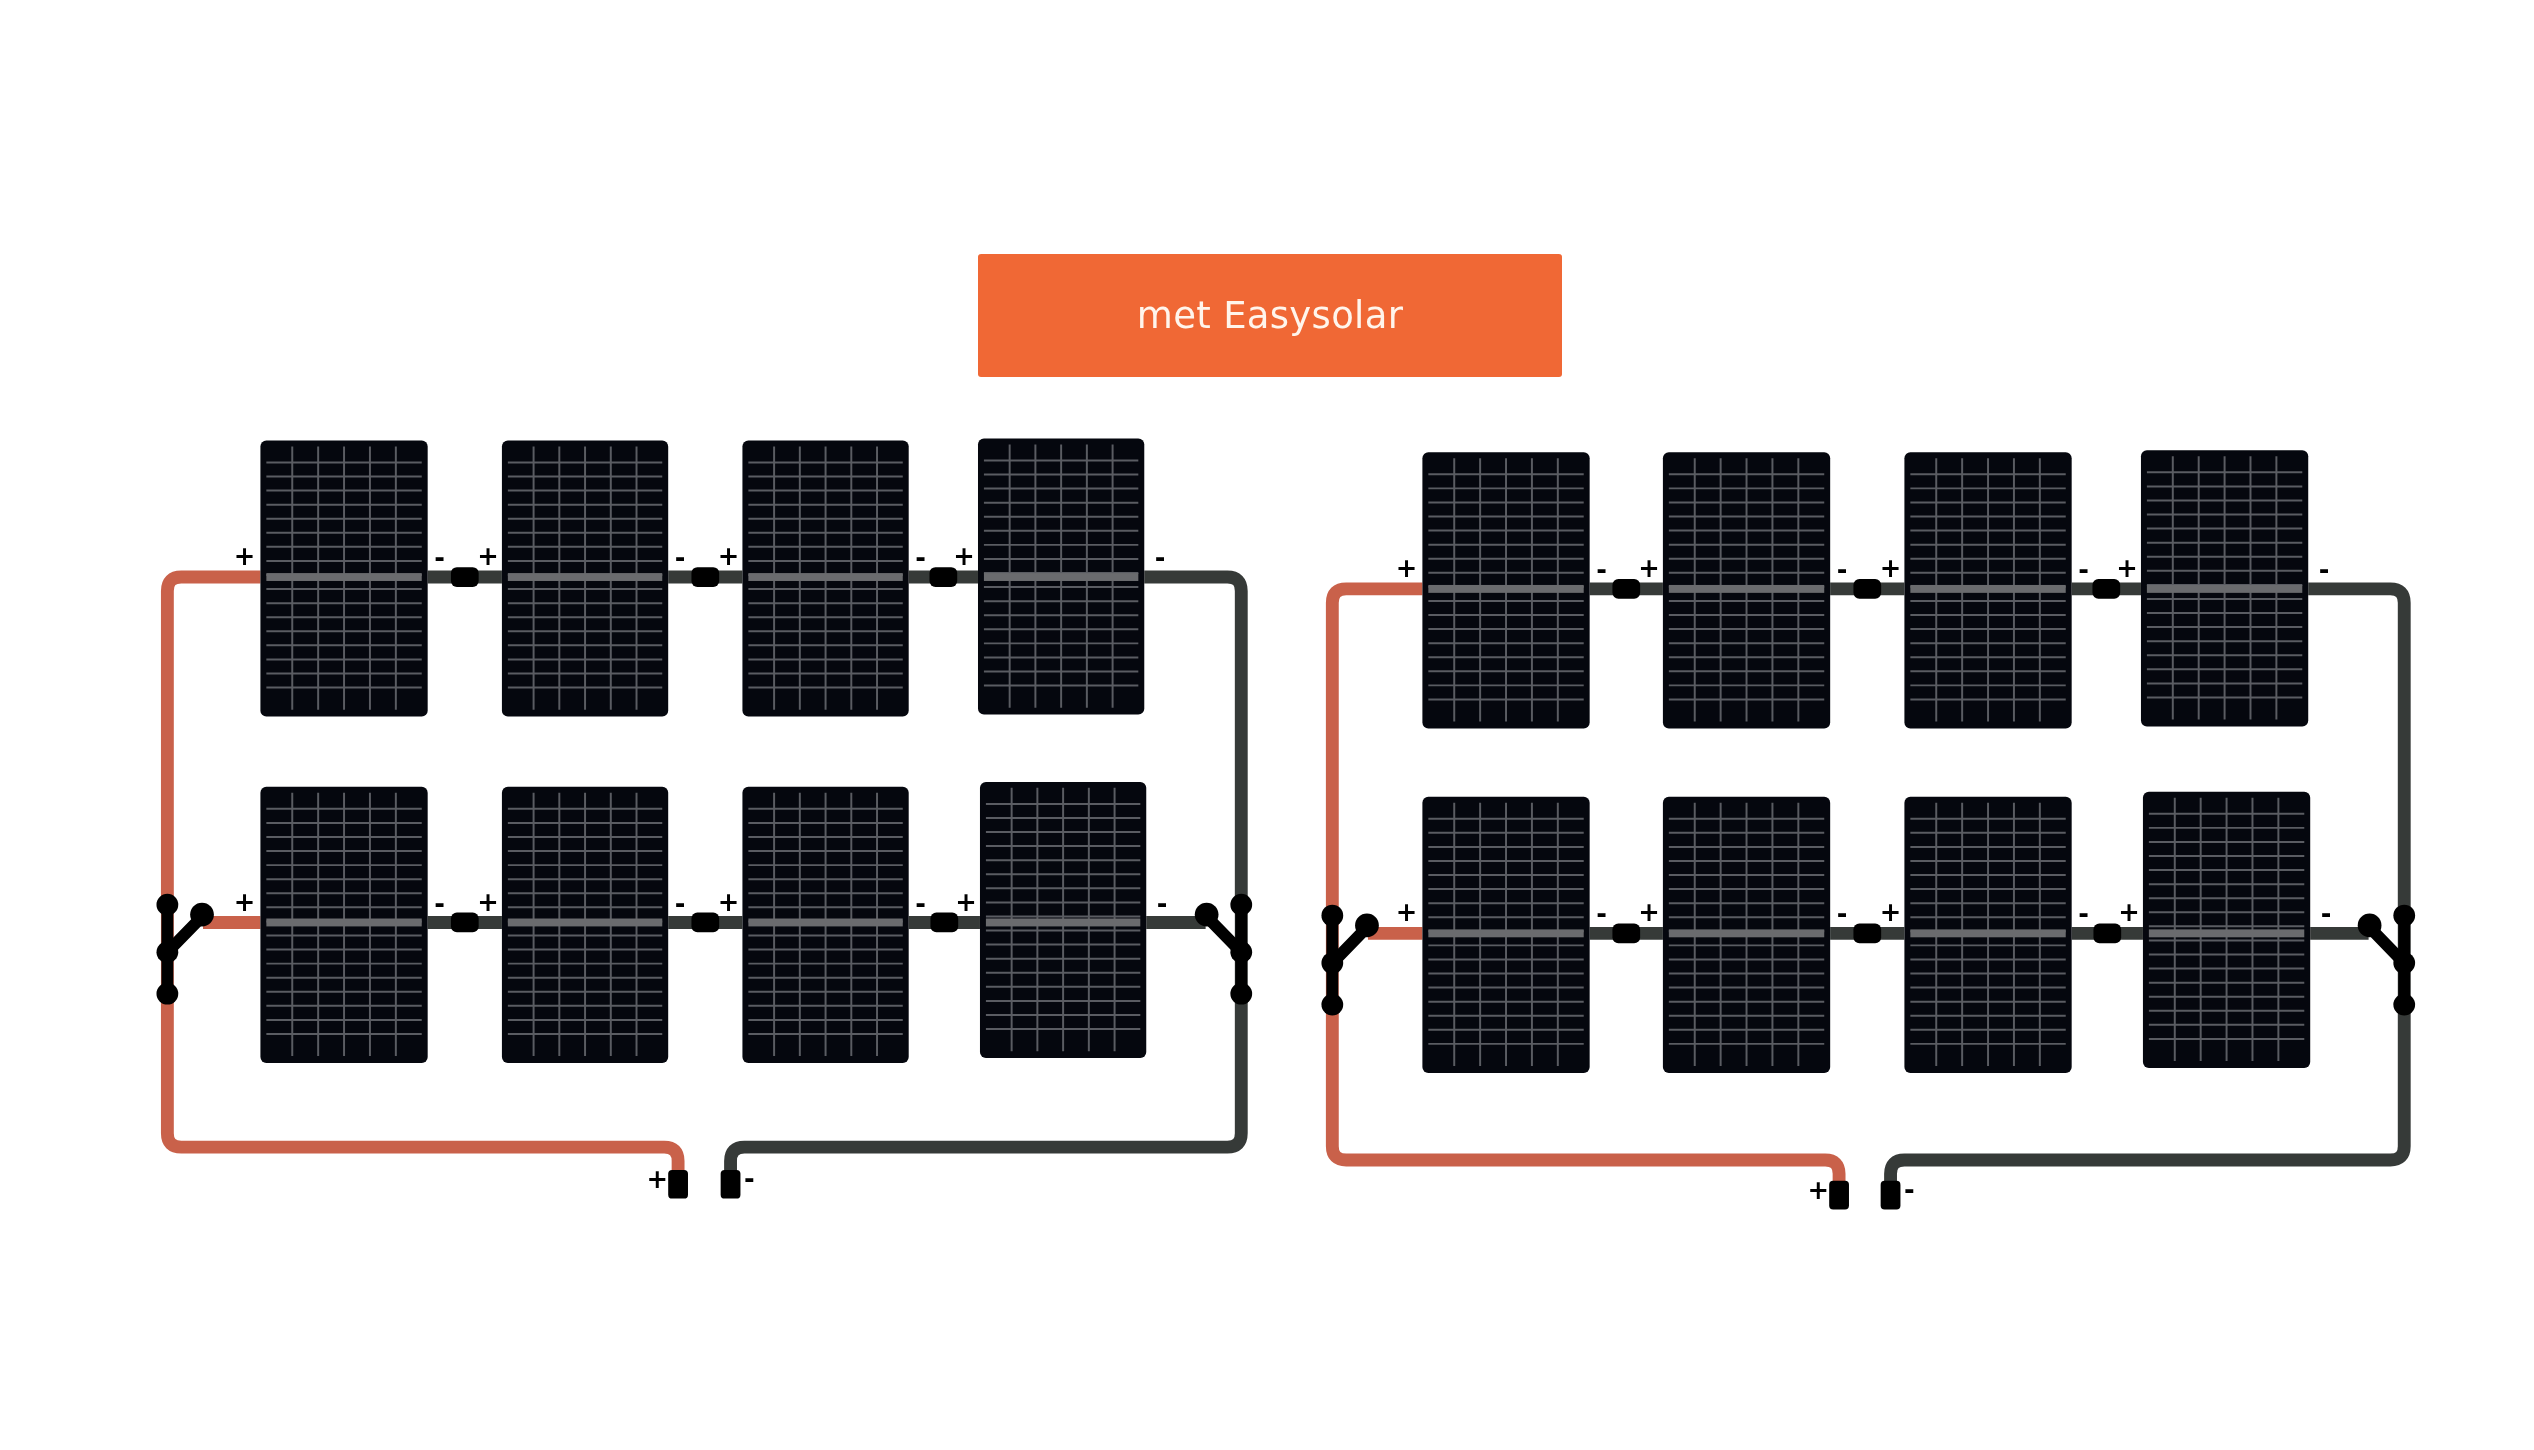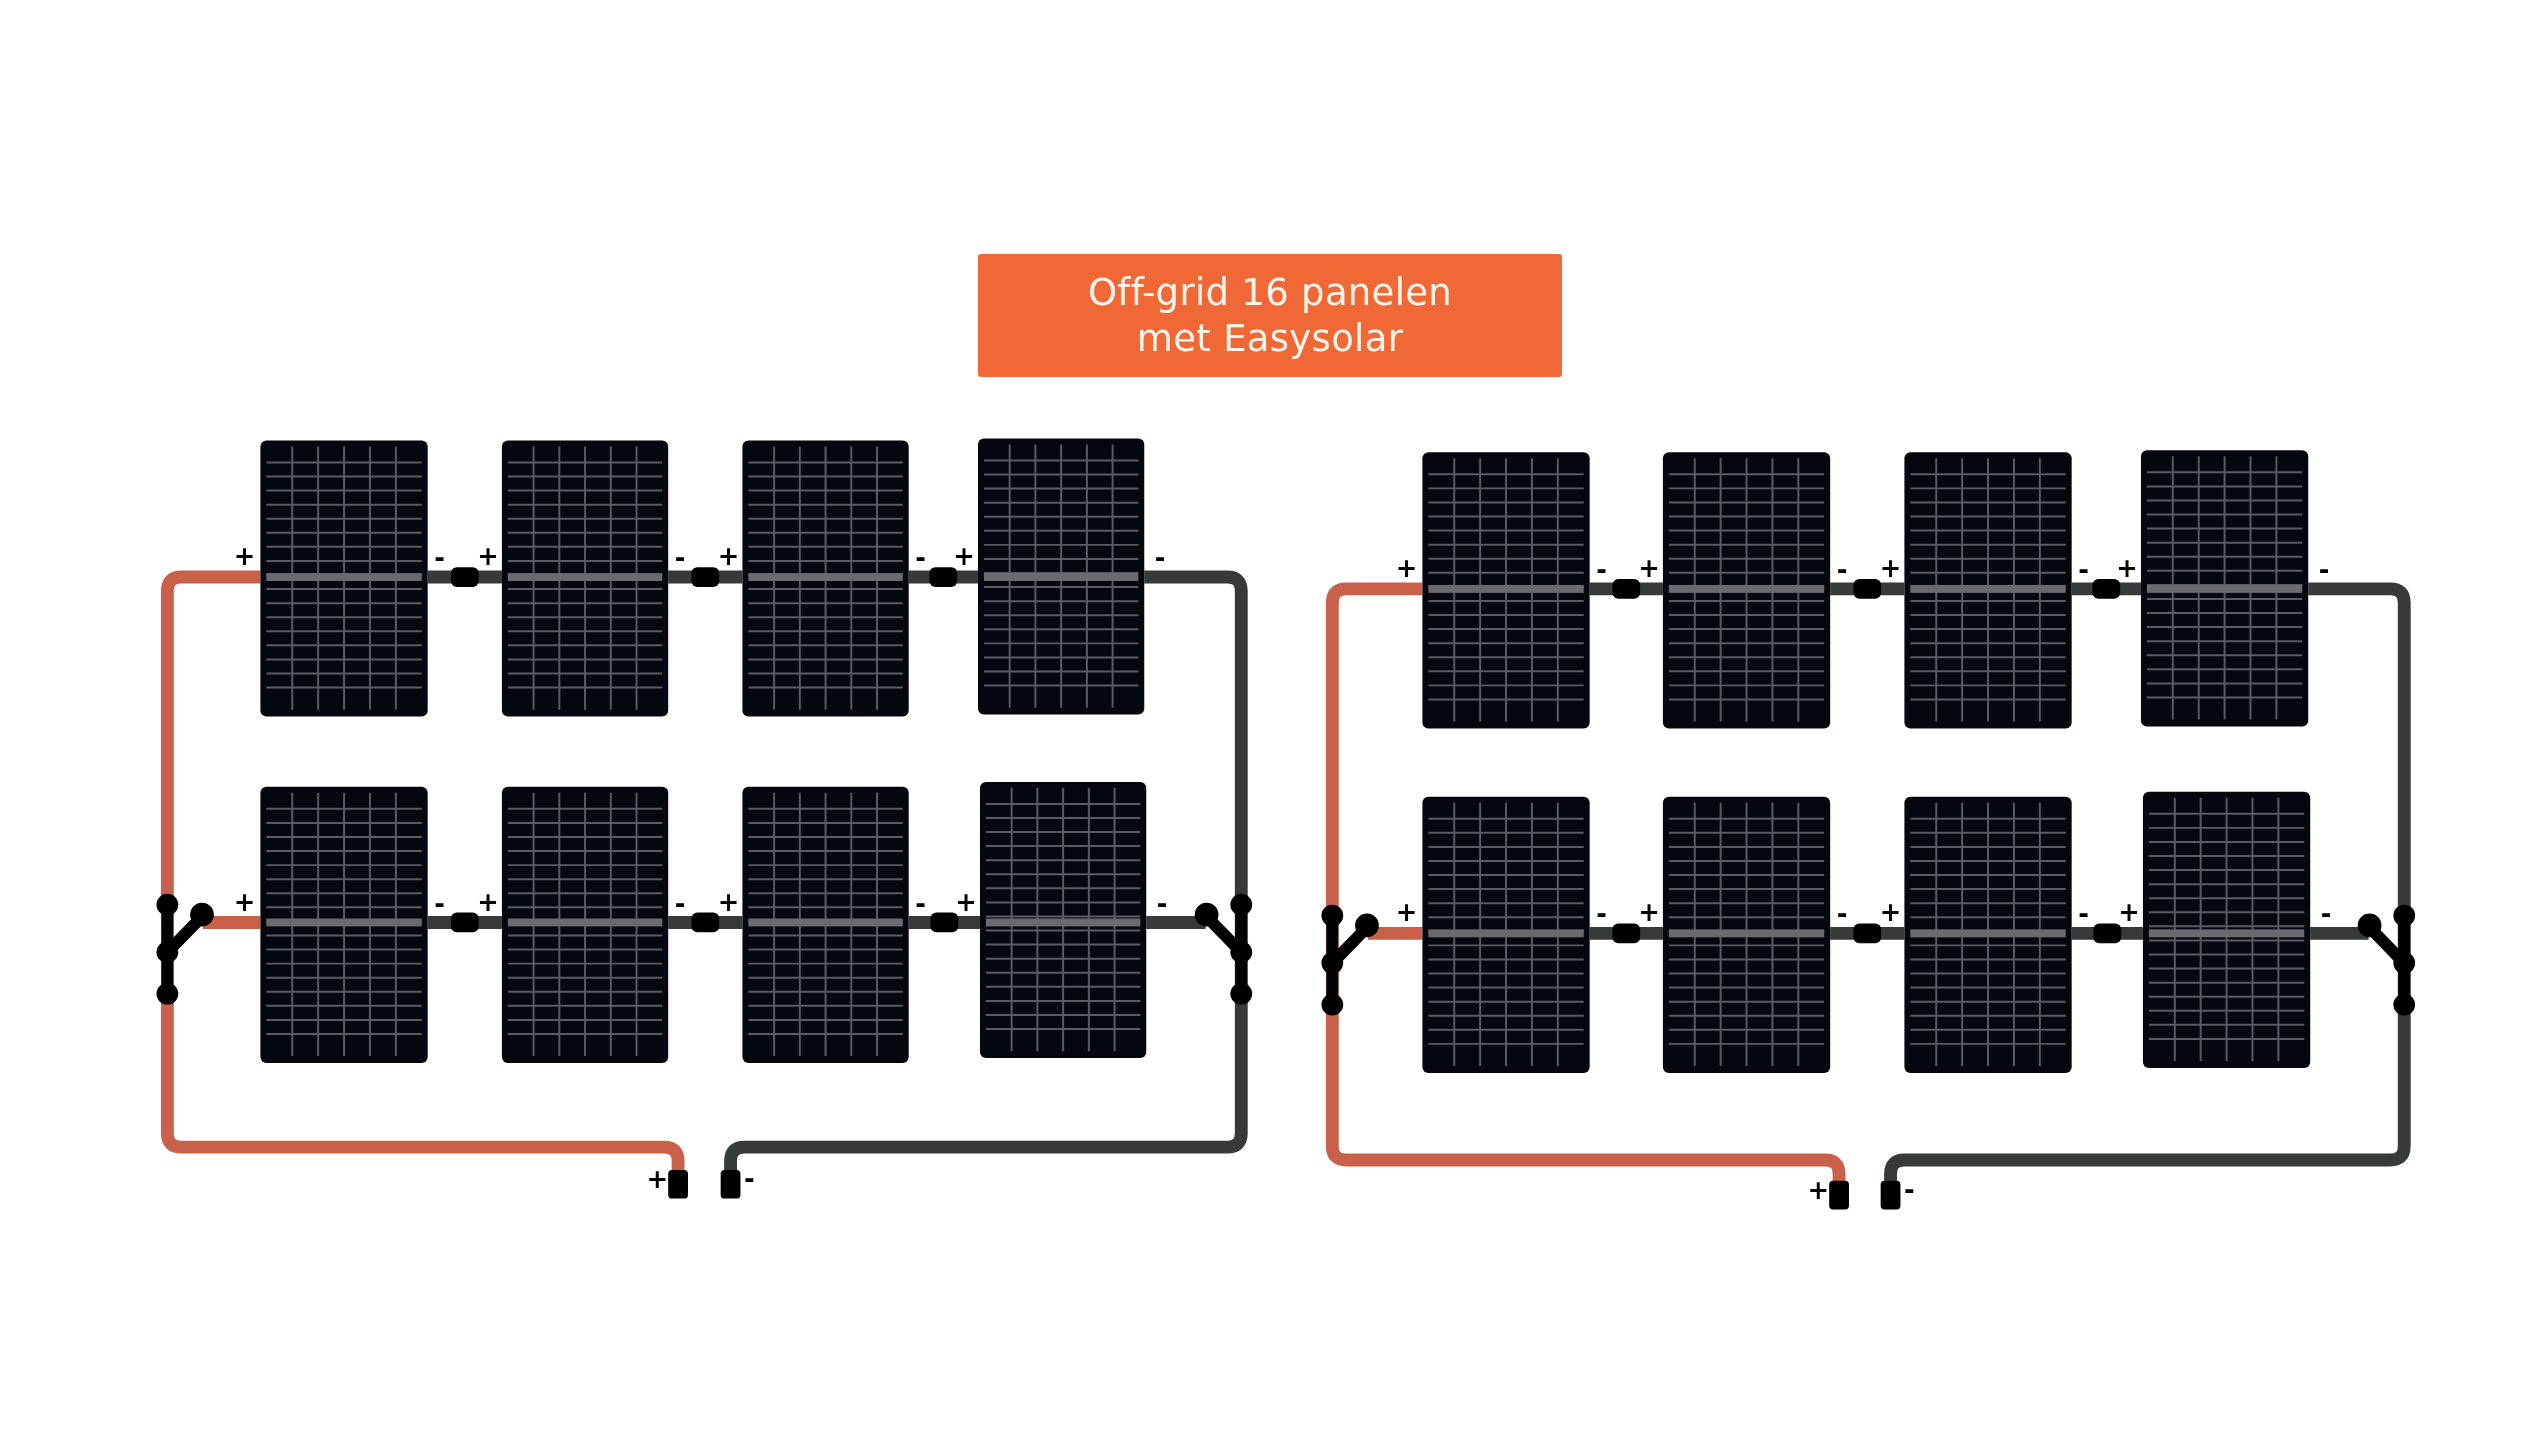--- a/index.html
+++ b/index.html
@@ -10,21 +10,20 @@
     display:flex; flex-direction:column; align-items:center; justify-content:center;
     color:#FFF5EC; font-size:37px; line-height:46px; letter-spacing:0.3px;
   }
   #diagram { position:absolute; left:0; top:0; }
   .pol { font-family:"DejaVu Sans", sans-serif; font-weight:bold; font-size:26px; fill:#000; }
 </style>
 </head>
 <body>
 
 <div id="title-box">
-  <span>Off-grid 16 panelen</span>
   <span>met Easysolar</span>
 </div>
 
 <svg id="diagram" width="2534" height="1450" viewBox="0 0 2560 1465" xmlns="http://www.w3.org/2000/svg">
     <g>
       <path d="M 263 583 L 183 583 Q 169 583 169 597 L 169 1145 Q 169 1159 183 1159 L 671 1159 Q 685 1159 685 1173 L 685 1186" fill="none" stroke="#C9614A" stroke-width="13" stroke-linejoin="round"></path>
       <path d="M 205 932 L 263 932" stroke="#C9614A" stroke-width="13" fill="none"></path>
       <path d="M 1156 583 L 1240 583 Q 1254 583 1254 597 L 1254 1145 Q 1254 1159 1240 1159 L 752 1159 Q 738 1159 738 1173 L 738 1186" fill="none" stroke="#363A38" stroke-width="13" stroke-linejoin="round"></path>
       <path d="M 1158 932 L 1218 932" stroke="#363A38" stroke-width="13" fill="none"></path>
       <line x1="432" y1="583" x2="507" y2="583" stroke="#363A38" stroke-width="13"></line>

